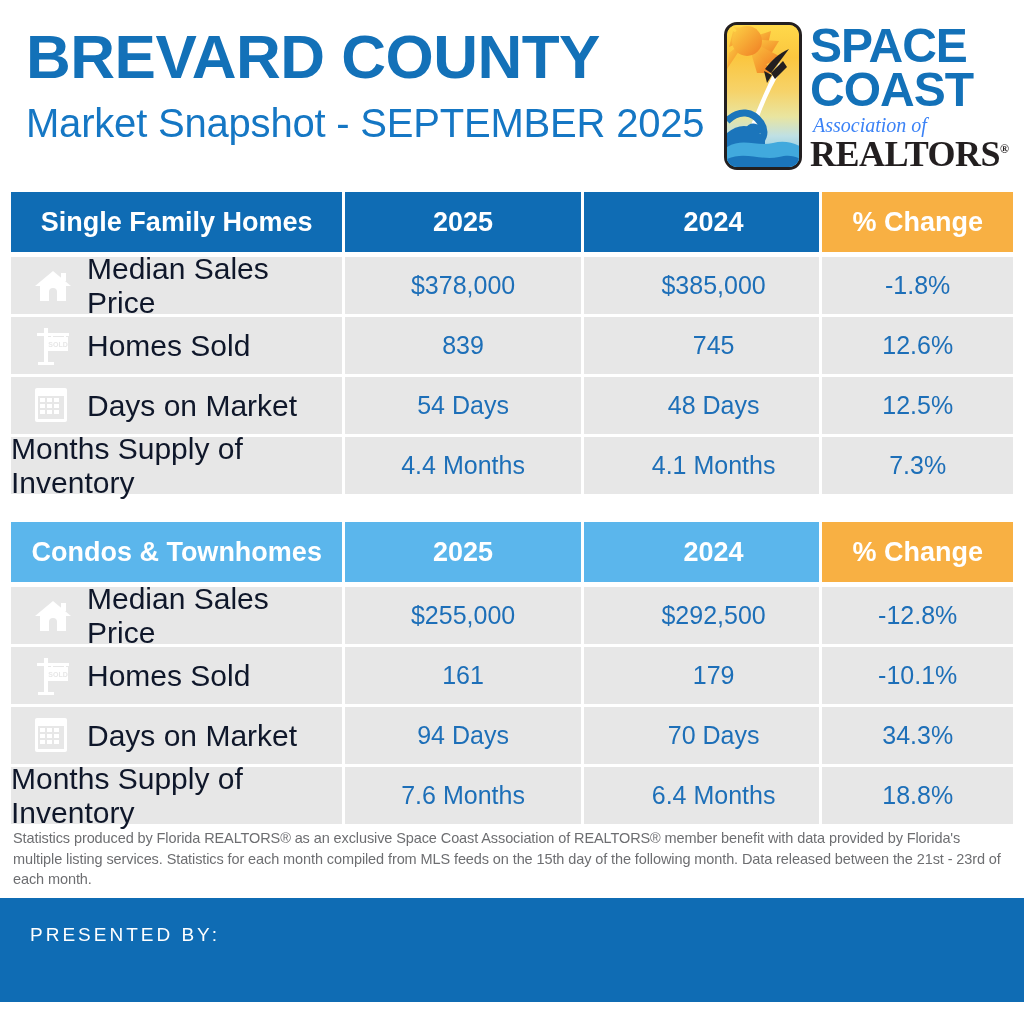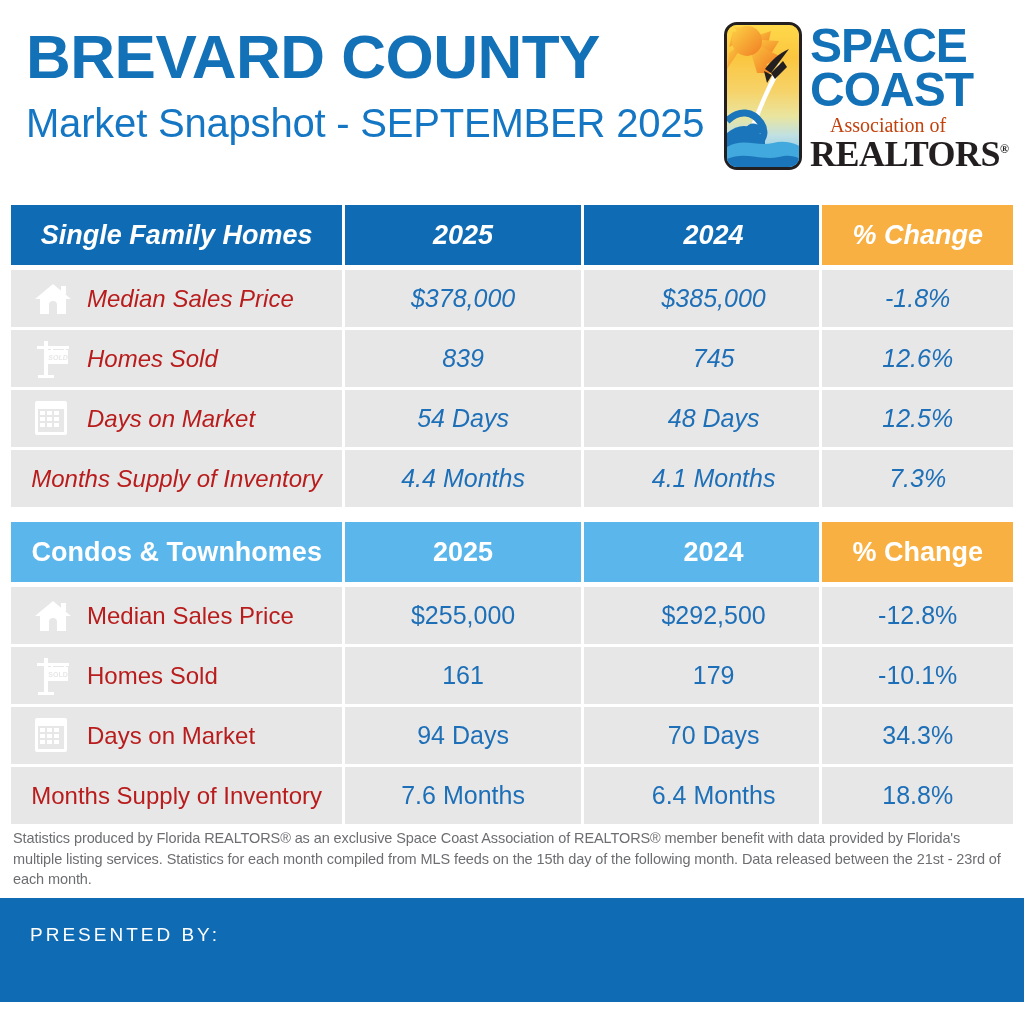--- a/index.html
+++ b/index.html
@@ -87,25 +87,26 @@
     font-size: 48px;
     font-weight: bold;
     color: #1371b8;
     line-height: 0.92;
     letter-spacing: -1px;
   }
   .logo-space { margin-top: 6px; }
 
   .logo-assoc {
     font-family: "Liberation Serif", serif;
+    font-style: italic;
     font-size: 20px;
-    color: #c2410c;
+    color: #3b82f6;
     line-height: 1.1;
     margin-top: 2px;
-    margin-left: 20px;
+    margin-left: 3px;
   }
 
   .logo-realtors {
     font-family: "Liberation Serif", serif;
     font-size: 36px;
     font-weight: bold;
     color: #231f20;
     line-height: 1;
     letter-spacing: -0.5px;
     position: relative;
@@ -114,21 +115,21 @@
     font-size: 12px;
     vertical-align: super;
   }
 
   
   .table {
     position: absolute;
     left: 11px;
     width: 1002px;
   }
-  #table-sfh { top: 205px; font-style: italic; }
+  #table-sfh { top: 192px; }
   #table-condo { top: 522px; }
 
   .row {
     display: flex;
     gap: 3px;
     margin-bottom: 3px;
     height: 57px;
   }
   .row.header-row { height: 60px; margin-bottom: 5px; }
 
@@ -159,21 +160,21 @@
 
   
   .label-inner {
     display: flex;
     align-items: center;
     width: 100%;
     height: 100%;
     justify-content: center;
   }
   .label-inner.with-icon { justify-content: flex-start; padding-left: 22px; }
-  .label-text { font-size: 24px; color: #b91c1c; }
+  .label-text { font-size: 30px; color: #0f172a; }
 
   .icon {
     width: 40px;
     height: 40px;
     flex: 0 0 40px;
     margin-right: 14px;
     position: relative;
   }
 
   

